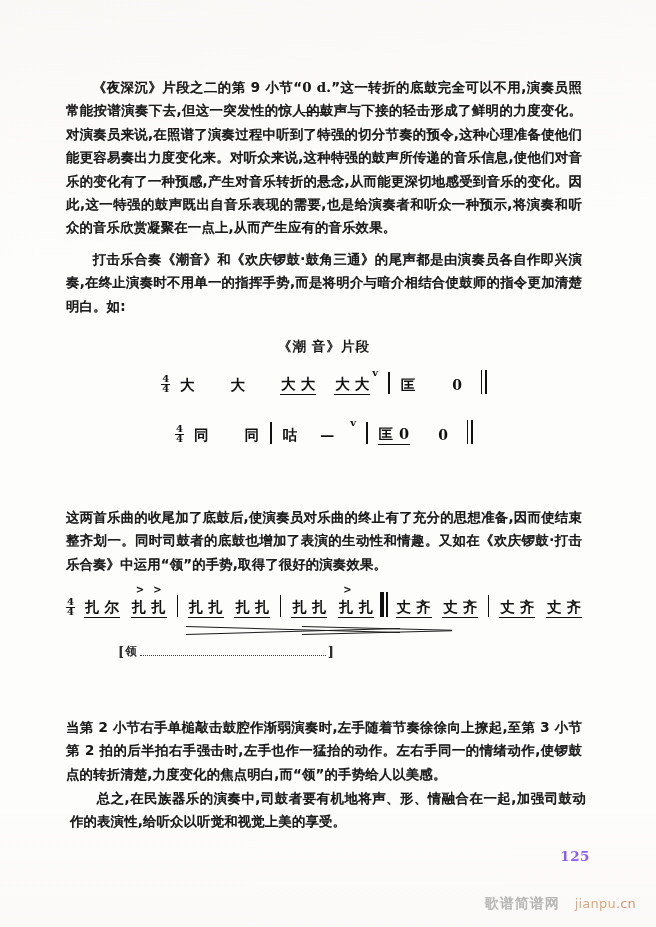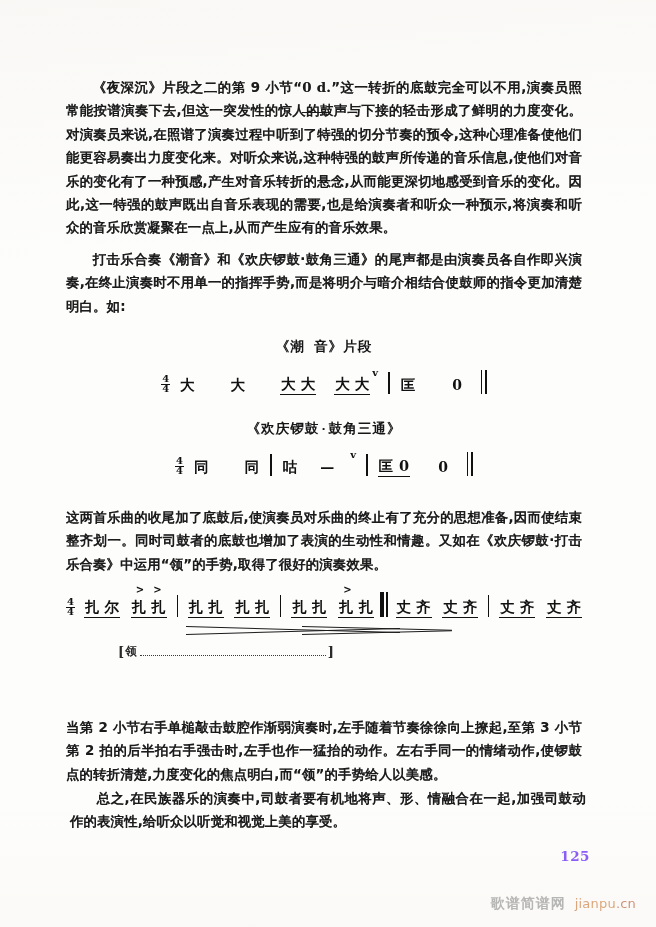--- a/index.html
+++ b/index.html
@@ -69,21 +69,21 @@
   .ex-1 { top: 338px; }
   .ex-2 { top: 420px; }
   .ex-3 { top: 592px; }
 
   .music-title {
     text-align: center;
     font-size: 13.6px;
     font-weight: 700;
     color: #161616;
     letter-spacing: 1px;
-    font-family: Liberation Mono, monospace;
+    font-family: Liberation Sans, sans-serif;
     margin-bottom: 14px;
   }
 
   .staff-row {
     display: flex;
     align-items: flex-end;
     justify-content: center;
     font-family: "DejaVu Serif", "Liberation Serif", serif;
     color: #111;
     position: relative;
@@ -255,21 +255,21 @@
     font-family: "DejaVu Serif", "Liberation Serif", serif;
     letter-spacing: 0.5px;
   }
 
   .watermark {
     position: absolute;
     right: 20px;
     bottom: 14px;
     display: flex;
     align-items: baseline;
-    gap: 9px;
+    gap: 15px;
     opacity: 0.62;
   }
   .watermark .cn {
     font-size: 14px;
     color: #8d8d8d;
     font-weight: 600;
     letter-spacing: 1px;
     font-family: "DejaVu Sans", "Liberation Sans", sans-serif;
   }
   .watermark .en {
@@ -313,21 +313,20 @@
         <span class="gap-xl"></span>
         <span class="rest">0</span>
         <span class="endline">
             <i></i>
             <i></i>
           </span>
       </div>
     </div>
 
     <div class="music-block ex-2">
-      <div class="music-title">《欢庆锣鼓·鼓角三通》</div>
       <div class="staff-row">
         <span class="timesig">
           <span class="num">4</span>
           <span class="den">4</span>
         </span>
         <span class="note">同</span>
         <span class="gap-xl"></span>
         <span class="note">同</span>
         <span class="barline"></span>
         <span class="note">咕</span>

